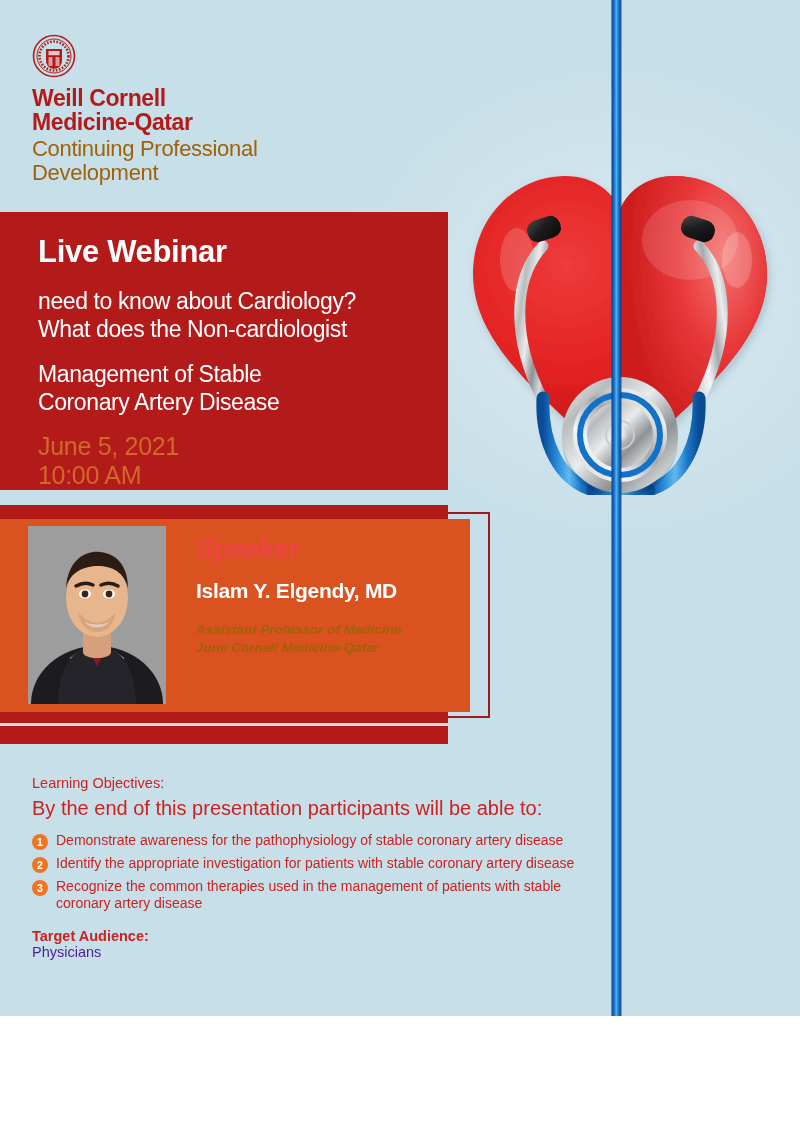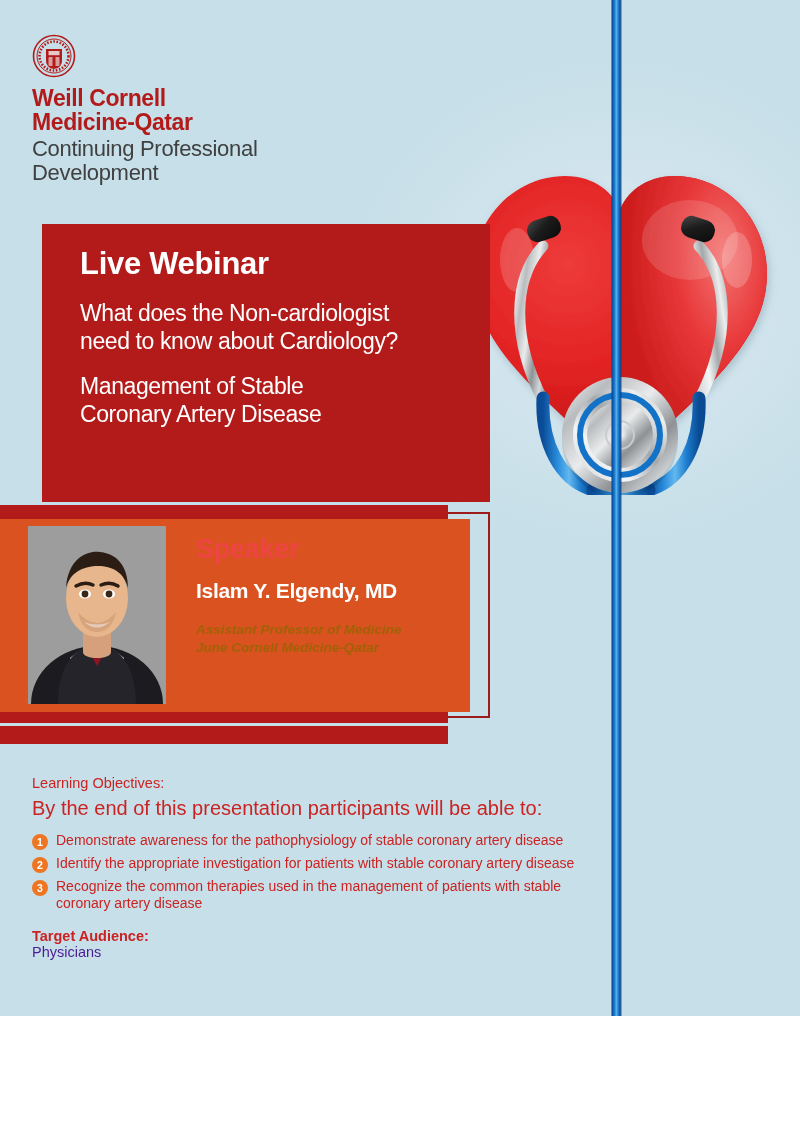--- a/index.html
+++ b/index.html
@@ -38,27 +38,27 @@
   .heart-wrap svg{display:block;}
 
   
   .header{position:absolute;left:32px;top:34px;z-index:6;}
   .seal{width:44px;height:44px;margin-bottom:8px;}
   .brand-top{
     color:#b31b1b;font-weight:bold;font-size:23px;line-height:1.06;
     letter-spacing:-.4px;
   }
   .brand-sub{
-    color:#404040;font-size:22px;line-height:1.1;letter-spacing:-.3px;margin-top:2px;
+    color:#a16207;font-size:22px;line-height:1.1;letter-spacing:-.3px;margin-top:2px;
   }
 
   
   .title-block{
-    position:absolute;left:0;top:224px;width:448px;height:278px;
-    background:#b31b1b;z-index:5;padding:22px 0 0 38px;box-sizing:border-box;margin-left:42px;
+    position:absolute;left:0;top:212px;width:448px;height:278px;
+    background:#b31b1b;z-index:5;padding:22px 0 0 38px;box-sizing:border-box;
   }
   .live{color:#fff;font-weight:bold;font-size:31px;letter-spacing:-.3px;margin:0 0 18px 0;}
   .tline{color:#fff;font-size:23px;line-height:1.2;letter-spacing:-.4px;}
   .t-q{margin-bottom:18px;}
   .t-m{margin-bottom:16px;}
   .when{color:#cf6a26;font-size:25px;line-height:1.15;letter-spacing:-.3px;}
 
   
   .sp-frame{
     position:absolute;left:-10px;top:512px;width:500px;height:206px;
@@ -211,26 +211,30 @@
     </div>
     <div class="brand-sub">
       <div>Continuing Professional</div>
       <div>Development</div>
     </div>
   </div>
 
   <div class="title-block">
     <div class="live">Live Webinar</div>
     <div class="tline t-q">
+      <div>need to know about Cardiology?</div>
       <div>What does the Non-cardiologist</div>
-      <div>need to know about Cardiology?</div>
     </div>
     <div class="tline t-m">
       <div>Management of Stable</div>
       <div>Coronary Artery Disease</div>
+    </div>
+    <div class="when">
+      <div>June 5, 2021</div>
+      <div>10:00 AM</div>
     </div>
   </div>
 
   <div class="sp-frame"></div>
   <div class="ribbon-top"></div>
   <div class="sp-block"></div>
 
   <div class="sp-photo">
     <svg width="138" height="178" viewBox="0 0 138 178">
       <rect width="138" height="178" fill="#9d9d9d"></rect>

